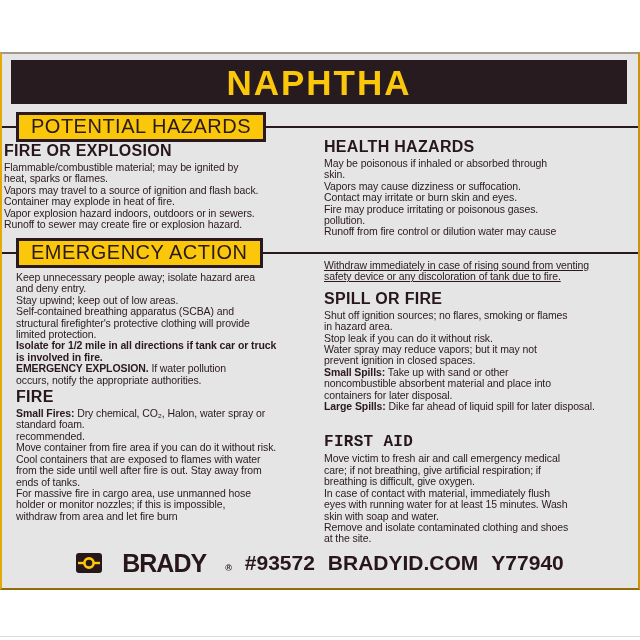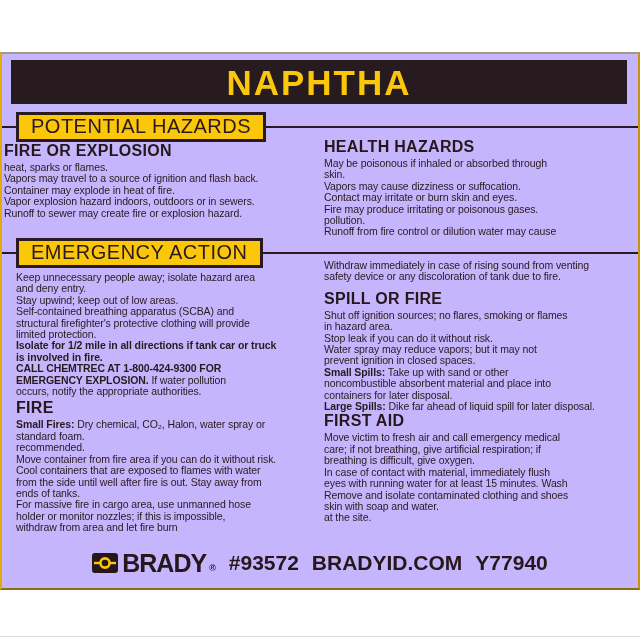--- a/index.html
+++ b/index.html
@@ -3,21 +3,21 @@
 <meta charset="utf-8">
 <style>
   html,body{margin:0;padding:0;}
   body{
     width:640px;height:640px;position:relative;background:#ffffff;
     font-family:"Liberation Sans","DejaVu Sans",sans-serif;
     -webkit-font-smoothing:antialiased;overflow:hidden;
   }
   .label{
     position:absolute;left:0;top:52px;width:640px;height:538px;
-    box-sizing:border-box;background:#c4b5fd;overflow:hidden;
+    box-sizing:border-box;background:#e5e5e5;overflow:hidden;
     border-top:2px solid #a39a8d;border-left:2px solid #e2a907;
     border-right:2px solid #c9940a;border-bottom:2px solid #8f6f05;
   }
   .band{
     position:absolute;left:9px;right:11px;top:6px;height:44px;background:#281b20;
     display:flex;align-items:center;justify-content:center;
   }
   .band-title{
     color:#fbc70b;font-size:35px;font-weight:bold;letter-spacing:2px;line-height:1;
   }
@@ -33,32 +33,32 @@
   .col-block{position:absolute;color:#2a191d;}
   .lb1{left:2px;top:88px;width:300px;}
   .lb2{left:14px;top:218px;width:300px;}
   .rb1{left:322px;top:84px;width:314px;}
   .rb2{left:322px;top:206px;width:314px;}
   .sec-h{
     font-size:16px;font-weight:bold;letter-spacing:0.3px;line-height:18px;
     margin-bottom:2px;white-space:nowrap;color:#27171b;
   }
   .sec-h.mt1{margin-top:7px;}
-  .sec-h.mt2{}
+  .sec-h.mt2{margin-top:21px;font-family:Liberation Mono, monospace;}
   .sec-h.mt3{margin-top:2px;}
   .lines{font-size:10.5px;line-height:11.4px;}
   .lines .line{white-space:nowrap;letter-spacing:-0.1px;}
   .lines .b{font-weight:bold;}
-  .wd{margin-bottom:0;}
+  .wd{margin-bottom:0;text-decoration:underline;}
   .footer{
     position:absolute;left:0;right:0;top:492px;height:34px;
     display:flex;align-items:center;justify-content:center;gap:13px;
     color:#27171b;font-weight:bold;
   }
-  .brand-wrap{display:flex;align-items:flex-start;gap:3px;}
+  .brand-wrap{display:flex;align-items:flex-start;gap:19px;}
   .brand-name{font-size:25px;font-weight:bold;letter-spacing:-1px;line-height:22px;}
   .brand-reg{font-size:9px;line-height:9px;margin-top:12px;}
   .foot-txt{font-size:21px;letter-spacing:0;}
   .edge-line{position:absolute;left:0;top:636px;width:640px;height:1px;background:#dcdcdc;}
 </style>
 </head>
 <body>
 
 <div class="label">
 
@@ -72,39 +72,39 @@
   </div>
 
   <div class="rule-row ea-row">
     <div class="rule"></div>
     <div class="rule-box">EMERGENCY ACTION</div>
   </div>
 
   <div class="col-block lb1">
     <div class="sec-h">FIRE OR EXPLOSION</div>
     <div class="lines">
+        <div class="line"><span>Flammable/combustible material; may be ignited by</span></div>
         <div class="line"><span>heat, sparks or flames.</span></div>
         <div class="line"><span>Vapors may travel to a source of ignition and flash back.</span></div>
         <div class="line"><span>Container may explode in heat of fire.</span></div>
         <div class="line"><span>Vapor explosion hazard indoors, outdoors or in sewers.</span></div>
         <div class="line"><span>Runoff to sewer may create fire or explosion hazard.</span></div>
       </div>
   </div>
 
   <div class="col-block lb2">
     <div class="lines">
         <div class="line"><span>Keep unnecessary people away; isolate hazard area</span></div>
         <div class="line"><span>and deny entry.</span></div>
         <div class="line"><span>Stay upwind; keep out of low areas.</span></div>
         <div class="line"><span>Self-contained breathing apparatus (SCBA) and</span></div>
         <div class="line"><span>structural firefighter's protective clothing will provide</span></div>
         <div class="line"><span>limited protection.</span></div>
         <div class="line"><span class="b">Isolate for 1/2 mile in all directions if tank car or truck</span></div>
         <div class="line"><span class="b">is involved in fire.</span></div>
-        <div class="line"><span class="b">CALL CHEMTREC AT 1-800-424-9300 FOR</span></div>
         <div class="line"><span class="b">EMERGENCY EXPLOSION.</span><span> If water pollution</span></div>
         <div class="line"><span>occurs, notify the appropriate authorities.</span></div>
       </div>
     <div class="sec-h mt3">FIRE</div>
     <div class="lines">
         <div class="line"><span class="b">Small Fires:</span><span> Dry chemical, CO₂, Halon, water spray or</span></div>
         <div class="line"><span>standard foam.</span></div>
         <div class="line"><span>recommended.</span></div>
         <div class="line"><span>Move container from fire area if you can do it without risk.</span></div>
         <div class="line"><span>Cool containers that are exposed to flames with water</span></div>
@@ -146,22 +146,22 @@
         <div class="line"><span>containers for later disposal.</span></div>
         <div class="line"><span class="b">Large Spills:</span><span> Dike far ahead of liquid spill for later disposal.</span></div>
       </div>
     <div class="sec-h mt2">FIRST AID</div>
     <div class="lines">
         <div class="line"><span>Move victim to fresh air and call emergency medical</span></div>
         <div class="line"><span>care; if not breathing, give artificial respiration; if</span></div>
         <div class="line"><span>breathing is difficult, give oxygen.</span></div>
         <div class="line"><span>In case of contact with material, immediately flush</span></div>
         <div class="line"><span>eyes with running water for at least 15 minutes. Wash</span></div>
+        <div class="line"><span>skin with soap and water.</span></div>
         <div class="line"><span>Remove and isolate contaminated clothing and shoes</span></div>
-        <div class="line"><span>skin with soap and water.</span></div>
         <div class="line"><span>at the site.</span></div>
       </div>
   </div>
 
   <div class="footer">
     <span class="brand-wrap">
       <svg width="27" height="22" viewBox="0 0 27 22">
         <rect x="0" y="1" width="26" height="20" rx="3" fill="#27171b"></rect>
         <line x1="2" y1="11" x2="24" y2="11" stroke="#fbc70b" stroke-width="2.4"></line>
         <circle cx="13" cy="11" r="4.6" fill="#27171b" stroke="#fbc70b" stroke-width="2.6"></circle>

